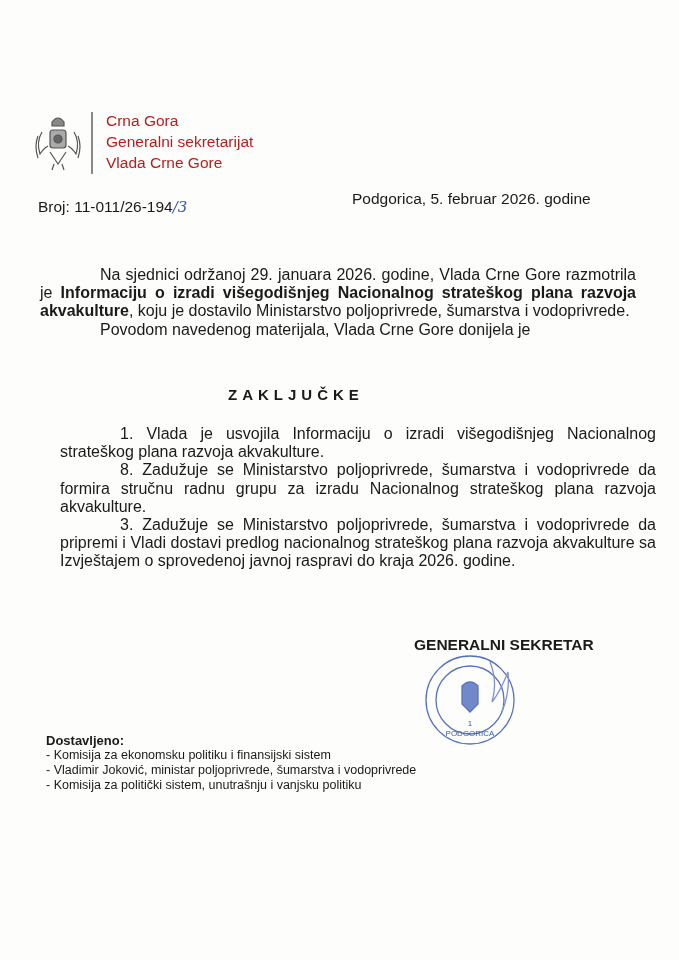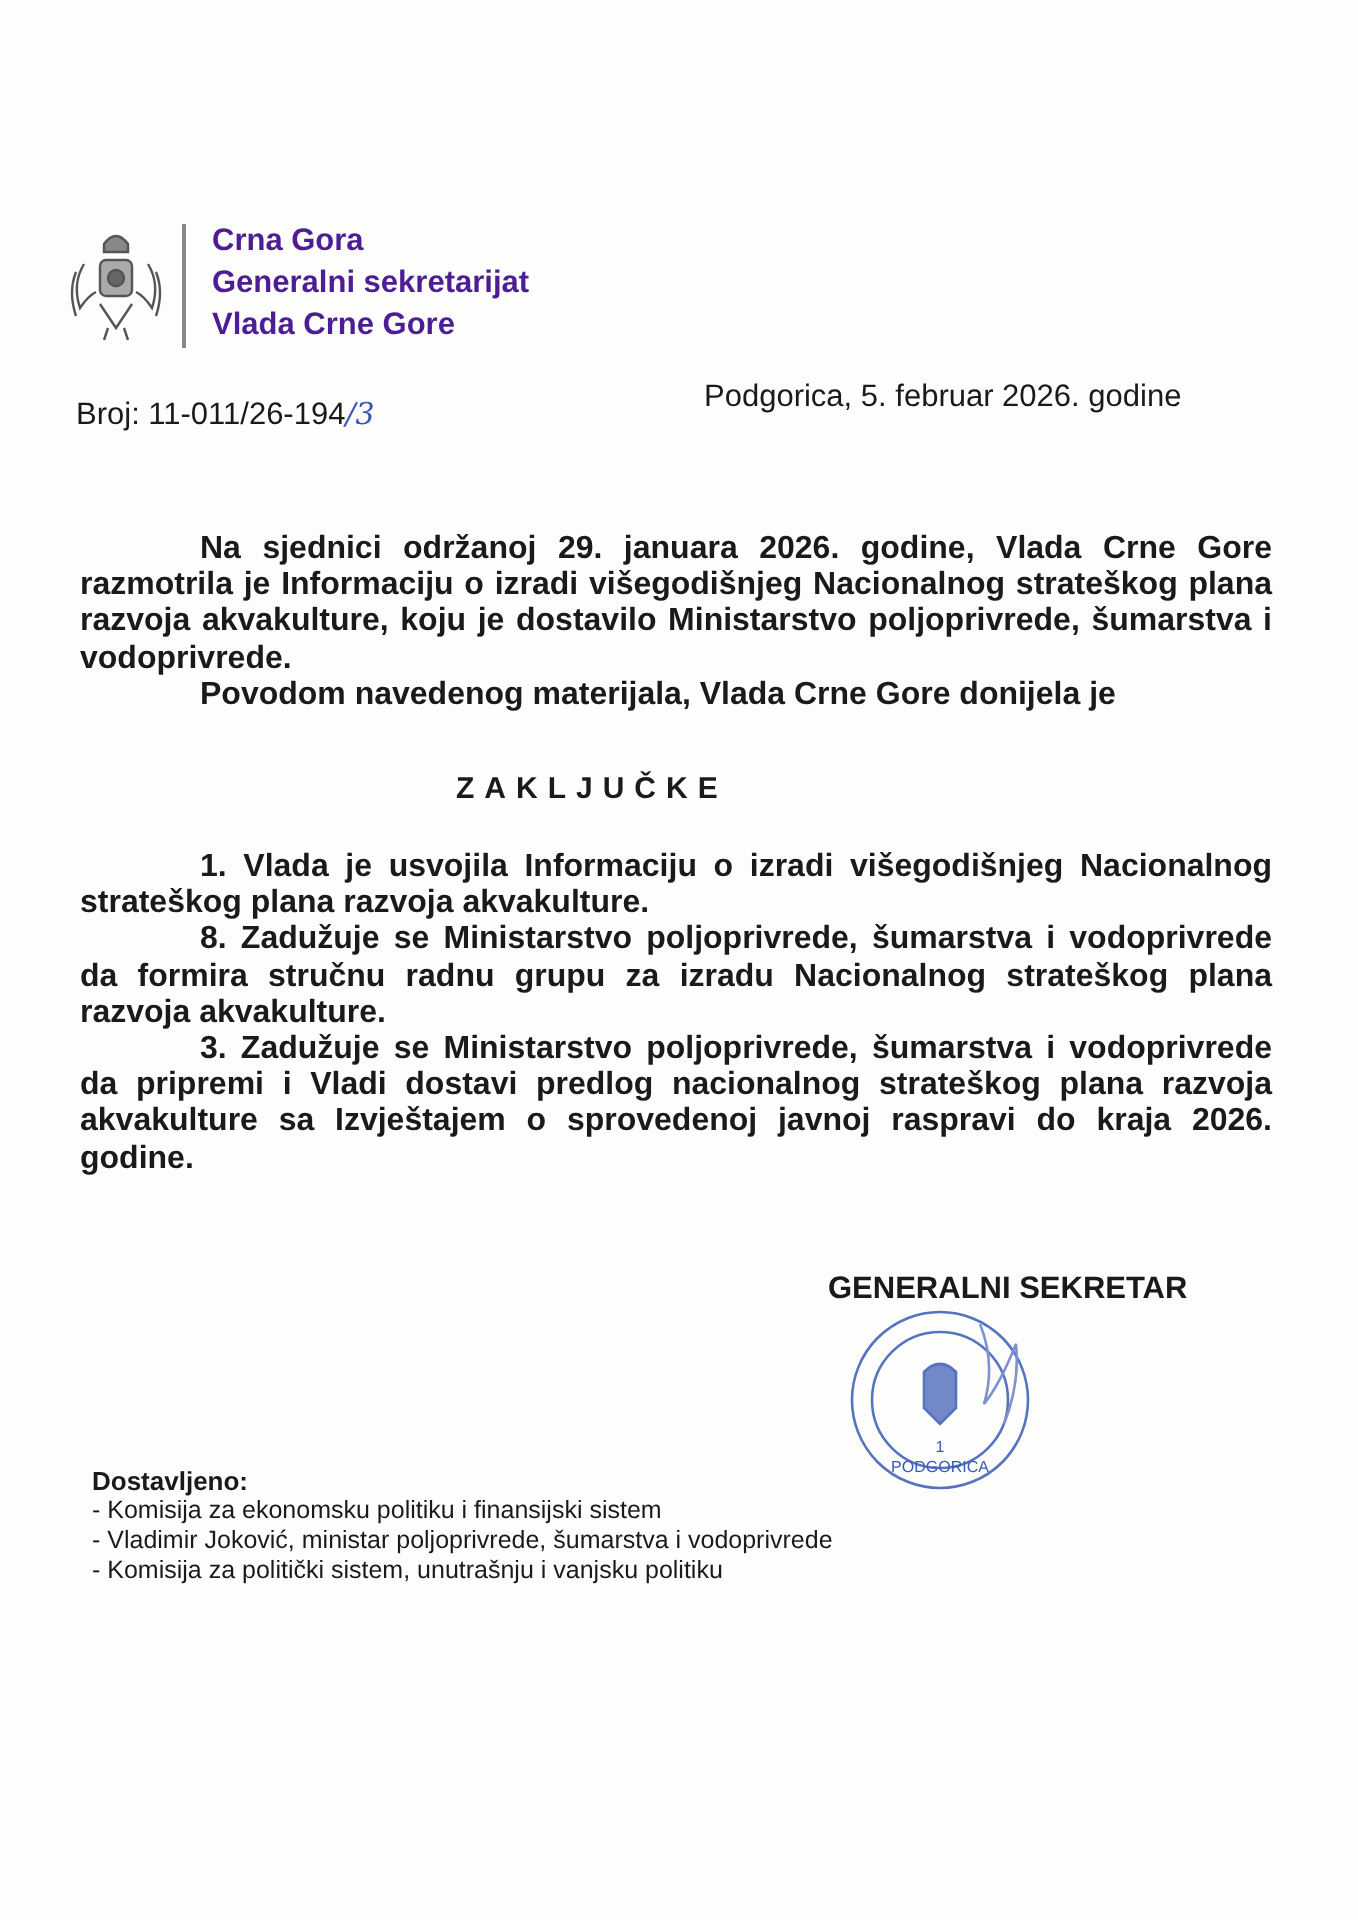--- a/index.html
+++ b/index.html
@@ -3,34 +3,34 @@
 <meta charset="utf-8">
 <style>
   html, body { margin:0; padding:0; }
   body {
     width:679px; height:960px; background:#fdfdfc; position:relative; overflow:hidden;
     font-family:"Liberation Sans", sans-serif; color:#1a1a1a;
   }
   .abs { position:absolute; }
   .crest { left:34px; top:112px; width:48px; height:62px; }
   .vline { left:91px; top:112px; width:1.5px; height:62px; background:#888; }
-  .header-lines { left:106px; top:110px; font-size:15.5px; line-height:21px; font-weight:bold; color:#4c1d95; }
+  .header-lines { left:106px; top:110px; font-size:15.5px; line-height:21px; font-weight:normal; color:#b91c1c; }
   .ref { left:38px; top:198px; font-size:15.5px; }
   .ref .hand { color:#3a55b0; font-style:italic; font-family:"DejaVu Serif", serif; font-size:15px; }
   .date { left:352px; top:190px; font-size:15.5px; }
   .body { left:40px; width:596px; font-size:16px; line-height:18.2px; text-align:justify; }
   .p1 { top:266px; }
   .indent { text-indent:60px; }
   .title { left:228px; top:386px; font-size:15px; font-weight:bold; letter-spacing:5px; }
-  .p2 { top:425px; }
+  .p2 { top:425px;margin-left:20px; }
   .sig { left:414px; top:636px; text-align:right; font-size:15.5px; font-weight:bold; line-height:18px; }
   .stamp { left:420px; top:652px; width:112px; height:96px; }
   .dist { left:46px; top:733px; font-size:12.5px; line-height:15px; }
   .dist .head { font-weight:bold; font-size:13px; }
-  p { margin:0;font-weight:bold; }
+  p { margin:0; }
 </style>
 </head>
 <body>
 
 <div class="abs crest">
   <svg width="48" height="62" viewBox="0 0 48 62">
     <g fill="none" stroke="#555" stroke-width="1.2">
       <path d="M18 10 Q24 2 30 10 L30 14 L18 14 Z" fill="#888"></path>
       <path d="M8 20 Q2 30 6 42 Q10 36 14 34"></path>
       <path d="M40 20 Q46 30 42 42 Q38 36 34 34"></path>

